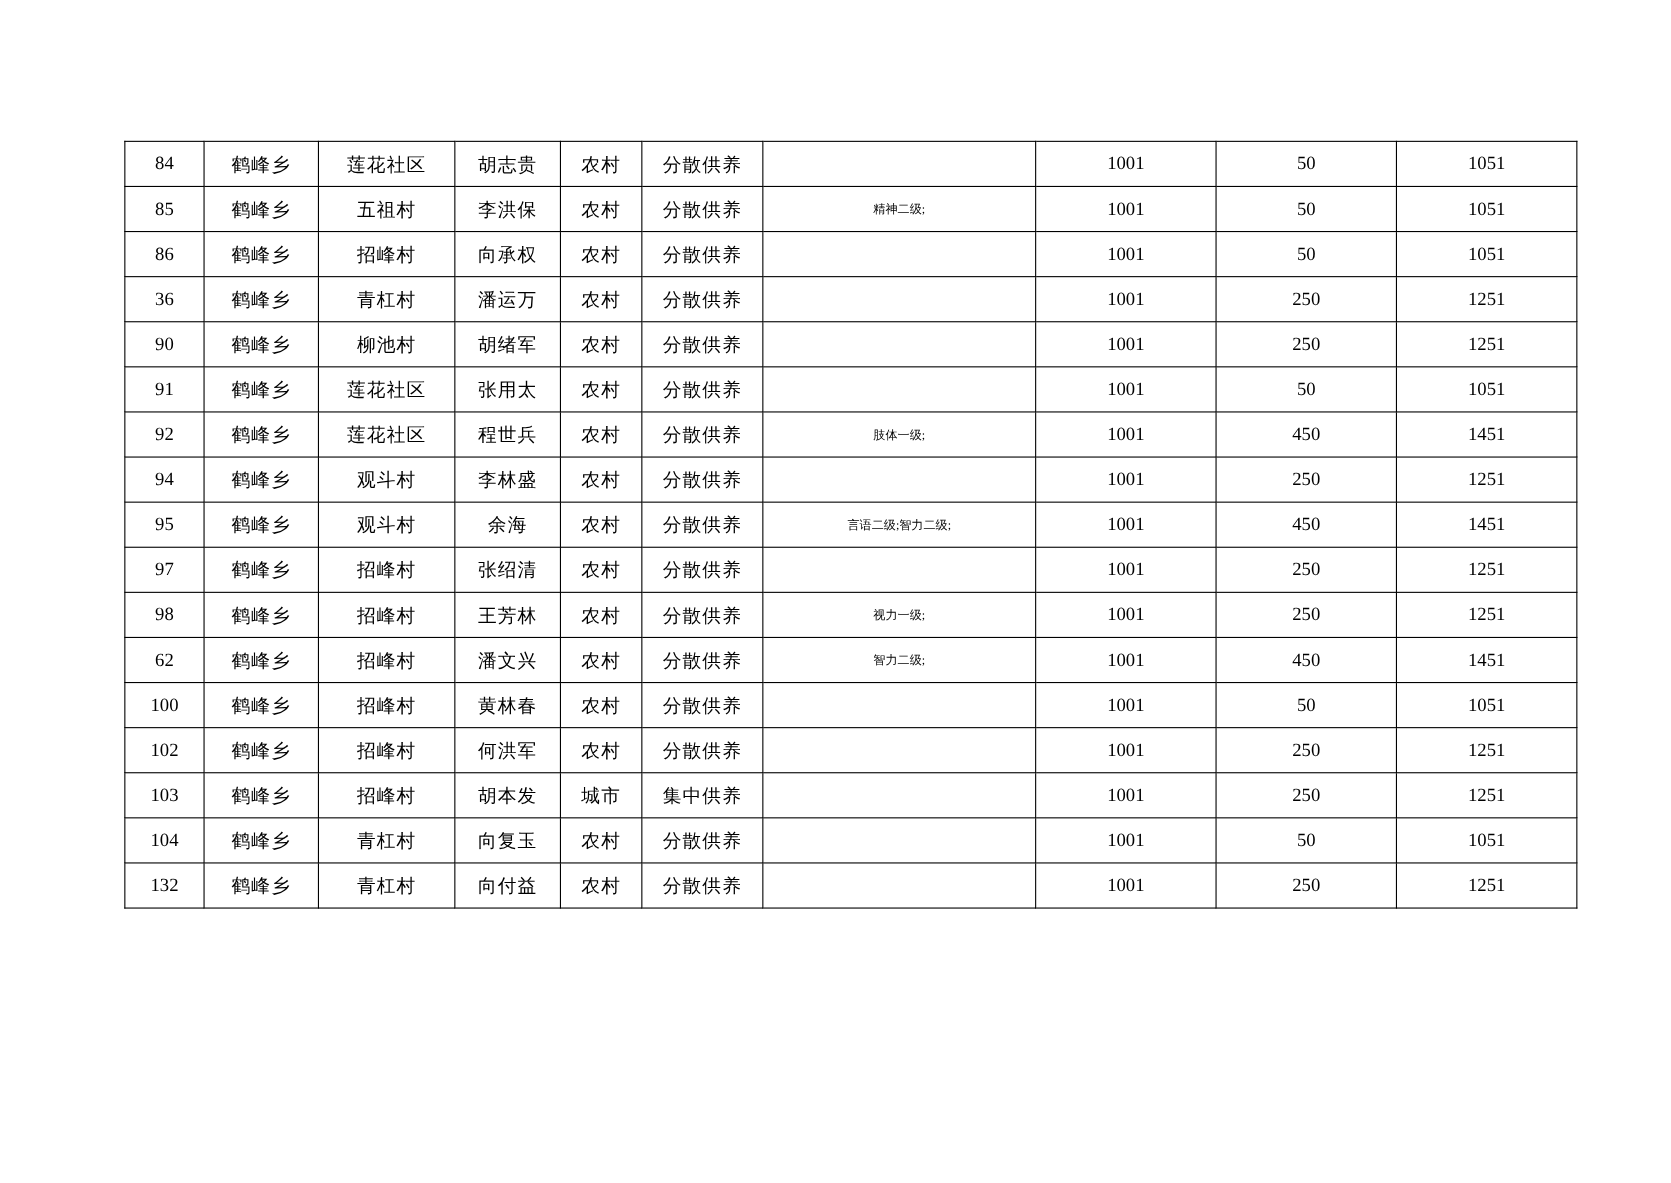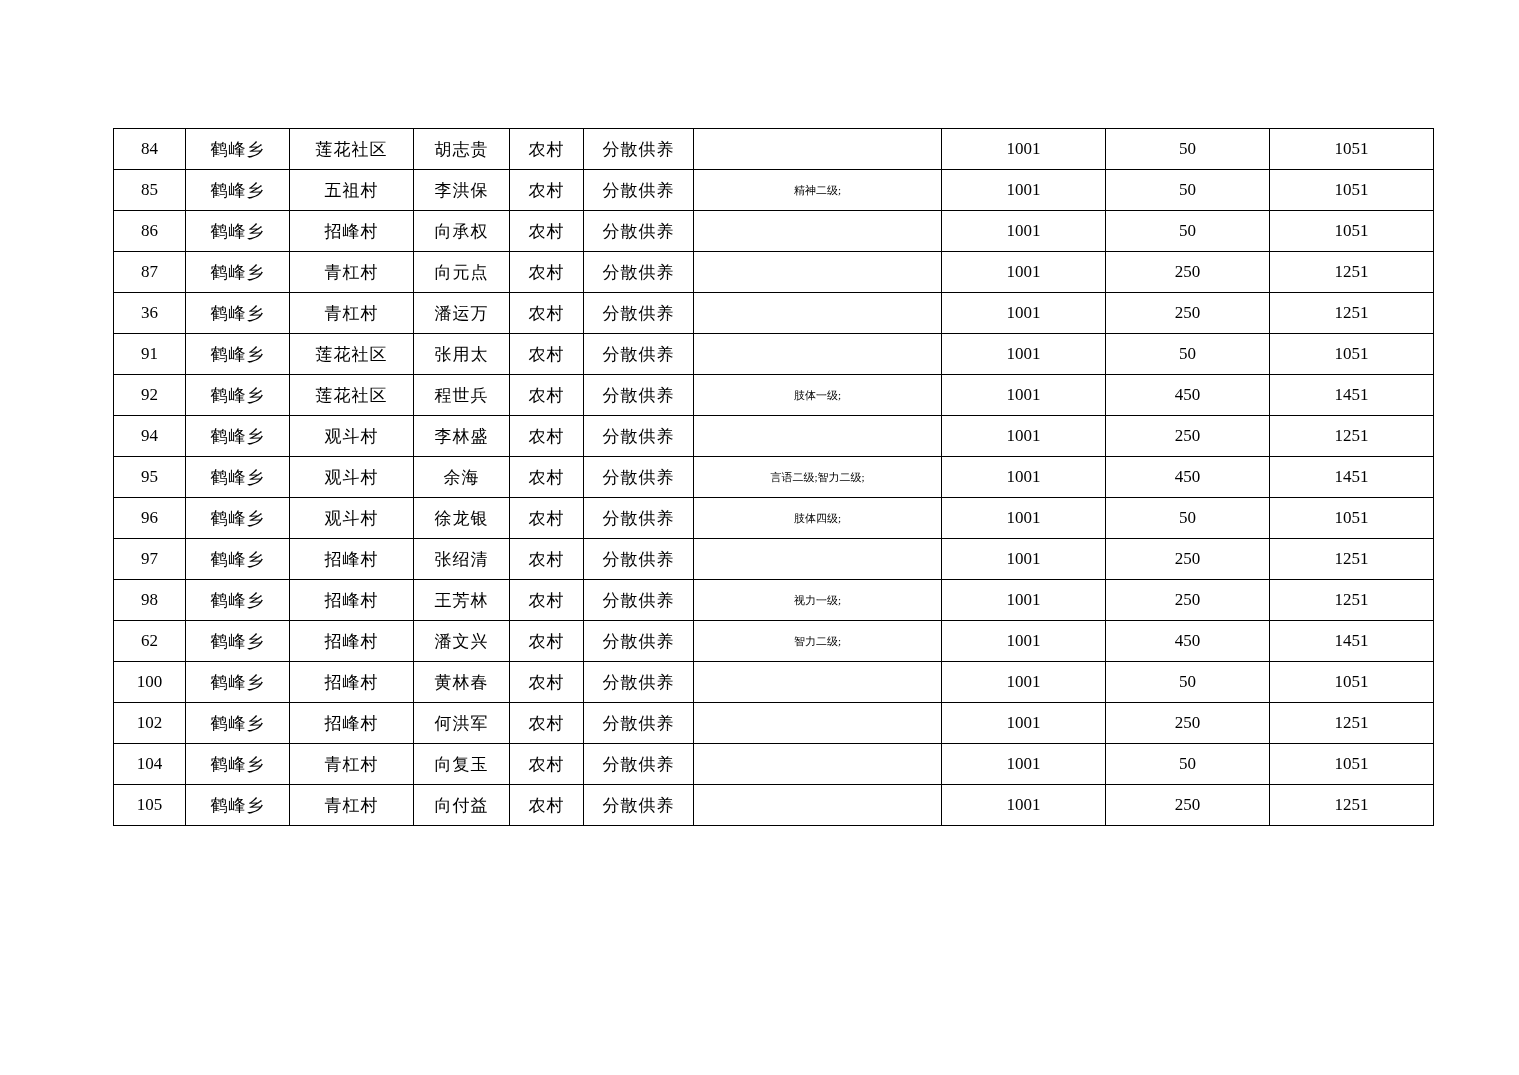--- a/index.html
+++ b/index.html
@@ -107,44 +107,44 @@
             <td class="cell-name">招峰村</td>
             <td class="cell-name">向承权</td>
             <td class="cell-name">农村</td>
             <td class="cell-name">分散供养</td>
             <td class="cell-disability"></td>
             <td class="num">1001</td>
             <td class="num">50</td>
             <td class="num">1051</td>
           </tr>
           <tr>
-            <td class="num">87</td>
-            <td class="cell-name">鹤峰乡</td>
-            <td class="cell-name">青杠村</td>
-            <td class="cell-name">向元点</td>
-            <td class="cell-name">农村</td>
-            <td class="cell-name">分散供养</td>
-            <td class="cell-disability"></td>
-            <td class="num">1001</td>
-            <td class="num">250</td>
-            <td class="num">1251</td>
-          </tr>
-          <tr>
             <td class="num">36</td>
             <td class="cell-name">鹤峰乡</td>
             <td class="cell-name">青杠村</td>
             <td class="cell-name">潘运万</td>
             <td class="cell-name">农村</td>
             <td class="cell-name">分散供养</td>
             <td class="cell-disability"></td>
             <td class="num">1001</td>
             <td class="num">250</td>
             <td class="num">1251</td>
           </tr>
           <tr>
+            <td class="num">90</td>
+            <td class="cell-name">鹤峰乡</td>
+            <td class="cell-name">柳池村</td>
+            <td class="cell-name">胡绪军</td>
+            <td class="cell-name">农村</td>
+            <td class="cell-name">分散供养</td>
+            <td class="cell-disability"></td>
+            <td class="num">1001</td>
+            <td class="num">250</td>
+            <td class="num">1251</td>
+          </tr>
+          <tr>
             <td class="num">91</td>
             <td class="cell-name">鹤峰乡</td>
             <td class="cell-name">莲花社区</td>
             <td class="cell-name">张用太</td>
             <td class="cell-name">农村</td>
             <td class="cell-name">分散供养</td>
             <td class="cell-disability"></td>
             <td class="num">1001</td>
             <td class="num">50</td>
             <td class="num">1051</td>
@@ -179,32 +179,20 @@
             <td class="cell-name">观斗村</td>
             <td class="cell-name">余海</td>
             <td class="cell-name">农村</td>
             <td class="cell-name">分散供养</td>
             <td class="cell-disability">言语二级;智力二级;</td>
             <td class="num">1001</td>
             <td class="num">450</td>
             <td class="num">1451</td>
           </tr>
           <tr>
-            <td class="num">96</td>
-            <td class="cell-name">鹤峰乡</td>
-            <td class="cell-name">观斗村</td>
-            <td class="cell-name">徐龙银</td>
-            <td class="cell-name">农村</td>
-            <td class="cell-name">分散供养</td>
-            <td class="cell-disability">肢体四级;</td>
-            <td class="num">1001</td>
-            <td class="num">50</td>
-            <td class="num">1051</td>
-          </tr>
-          <tr>
             <td class="num">97</td>
             <td class="cell-name">鹤峰乡</td>
             <td class="cell-name">招峰村</td>
             <td class="cell-name">张绍清</td>
             <td class="cell-name">农村</td>
             <td class="cell-name">分散供养</td>
             <td class="cell-disability"></td>
             <td class="num">1001</td>
             <td class="num">250</td>
             <td class="num">1251</td>
@@ -251,33 +239,45 @@
             <td class="cell-name">招峰村</td>
             <td class="cell-name">何洪军</td>
             <td class="cell-name">农村</td>
             <td class="cell-name">分散供养</td>
             <td class="cell-disability"></td>
             <td class="num">1001</td>
             <td class="num">250</td>
             <td class="num">1251</td>
           </tr>
           <tr>
+            <td class="num">103</td>
+            <td class="cell-name">鹤峰乡</td>
+            <td class="cell-name">招峰村</td>
+            <td class="cell-name">胡本发</td>
+            <td class="cell-name">城市</td>
+            <td class="cell-name">集中供养</td>
+            <td class="cell-disability"></td>
+            <td class="num">1001</td>
+            <td class="num">250</td>
+            <td class="num">1251</td>
+          </tr>
+          <tr>
             <td class="num">104</td>
             <td class="cell-name">鹤峰乡</td>
             <td class="cell-name">青杠村</td>
             <td class="cell-name">向复玉</td>
             <td class="cell-name">农村</td>
             <td class="cell-name">分散供养</td>
             <td class="cell-disability"></td>
             <td class="num">1001</td>
             <td class="num">50</td>
             <td class="num">1051</td>
           </tr>
           <tr>
-            <td class="num">105</td>
+            <td class="num">132</td>
             <td class="cell-name">鹤峰乡</td>
             <td class="cell-name">青杠村</td>
             <td class="cell-name">向付益</td>
             <td class="cell-name">农村</td>
             <td class="cell-name">分散供养</td>
             <td class="cell-disability"></td>
             <td class="num">1001</td>
             <td class="num">250</td>
             <td class="num">1251</td>
           </tr>

